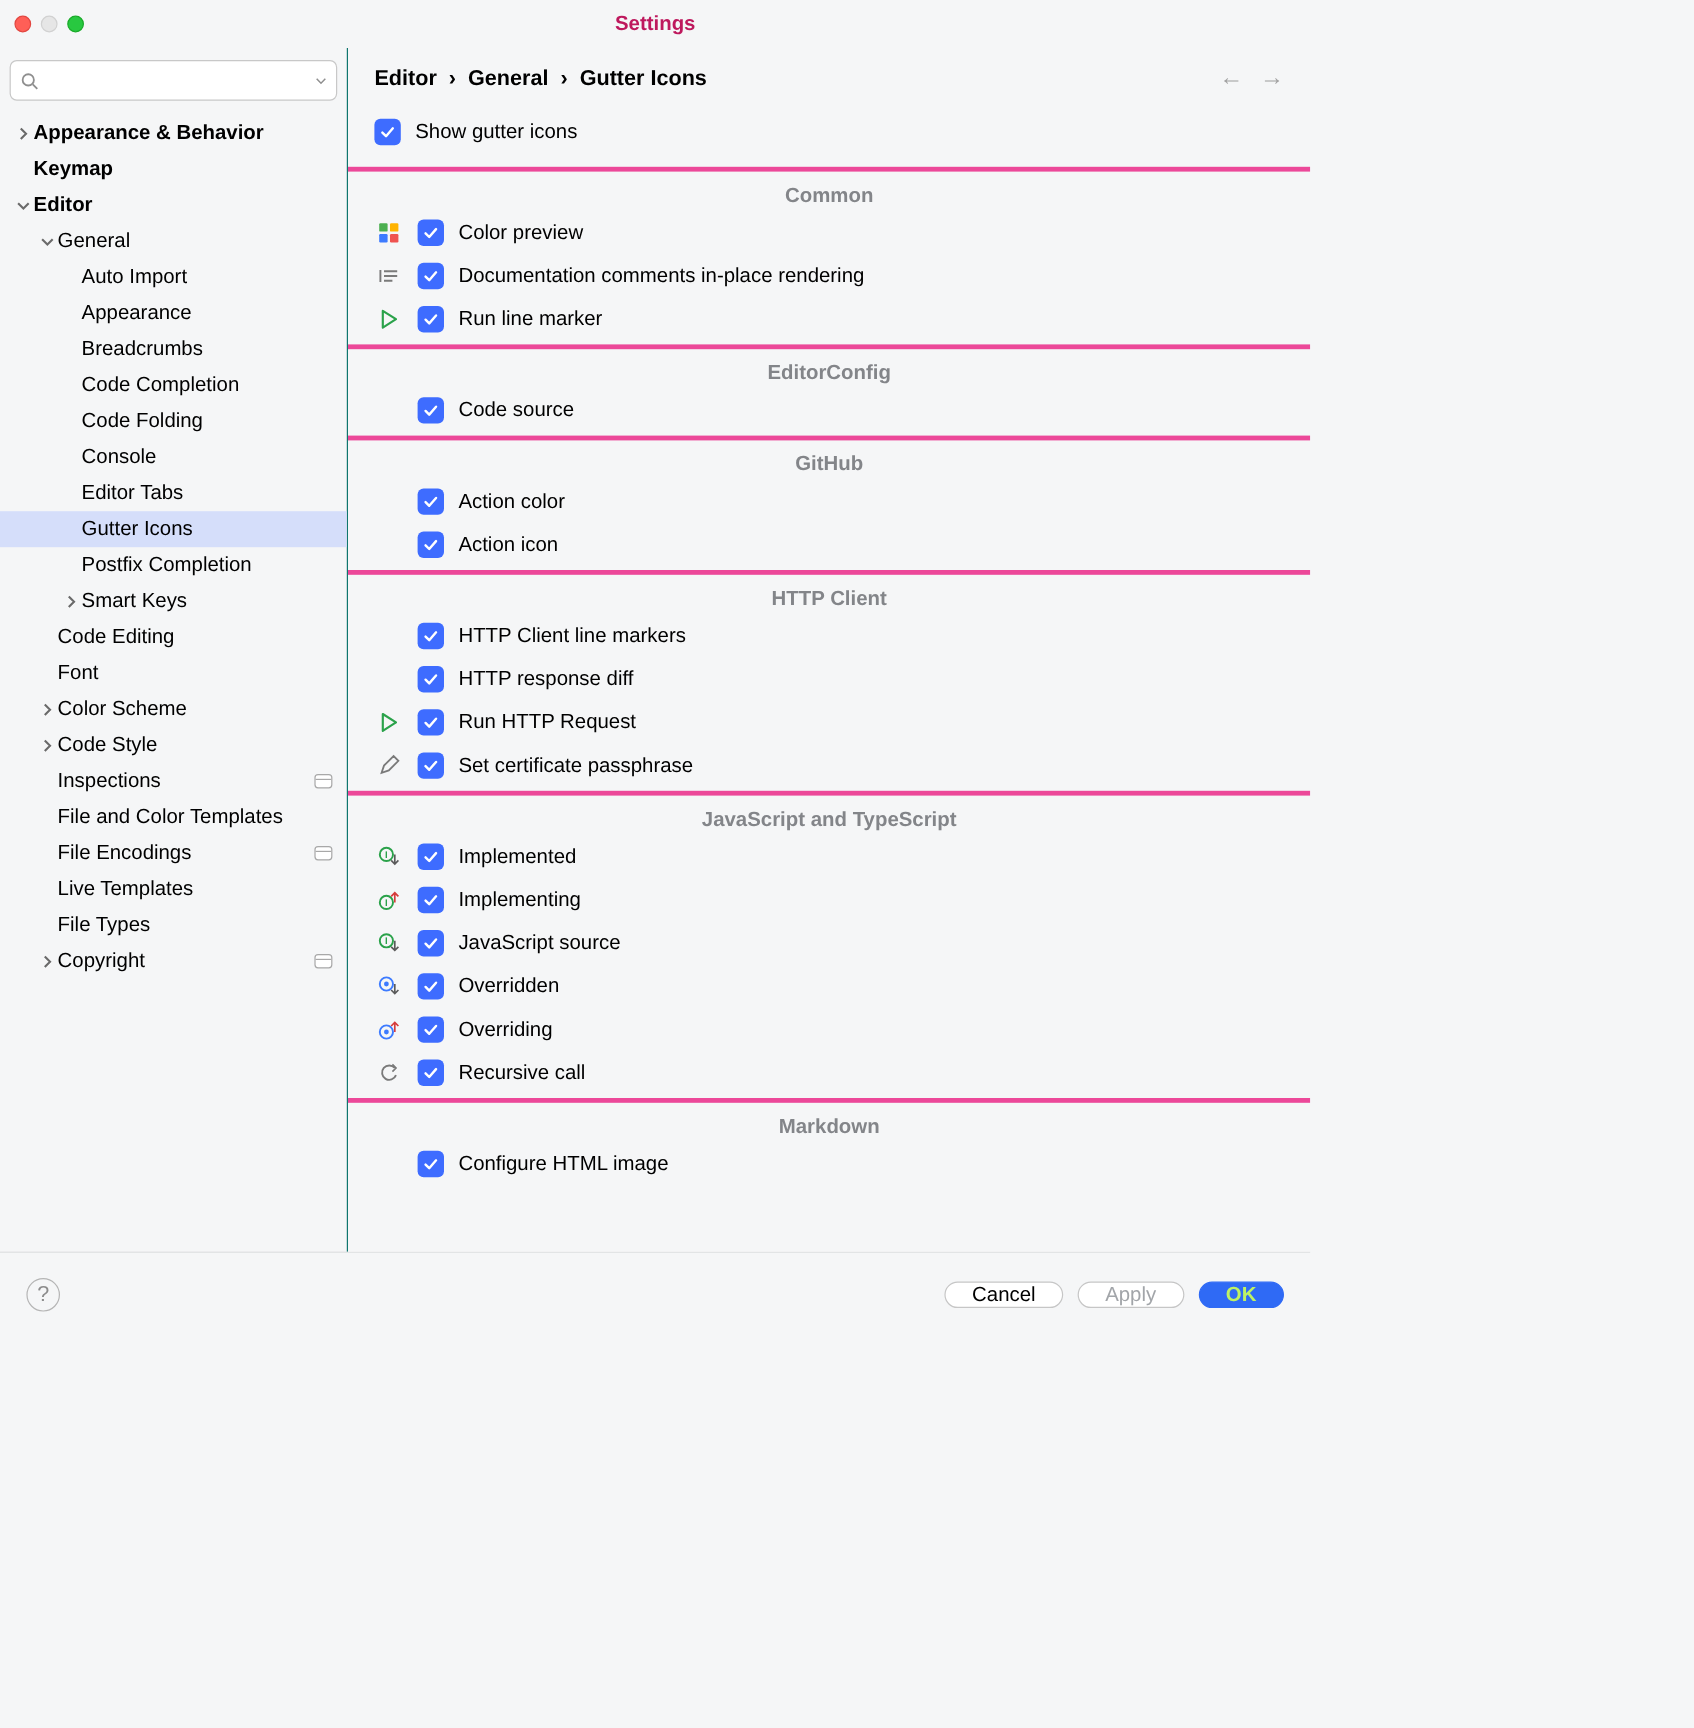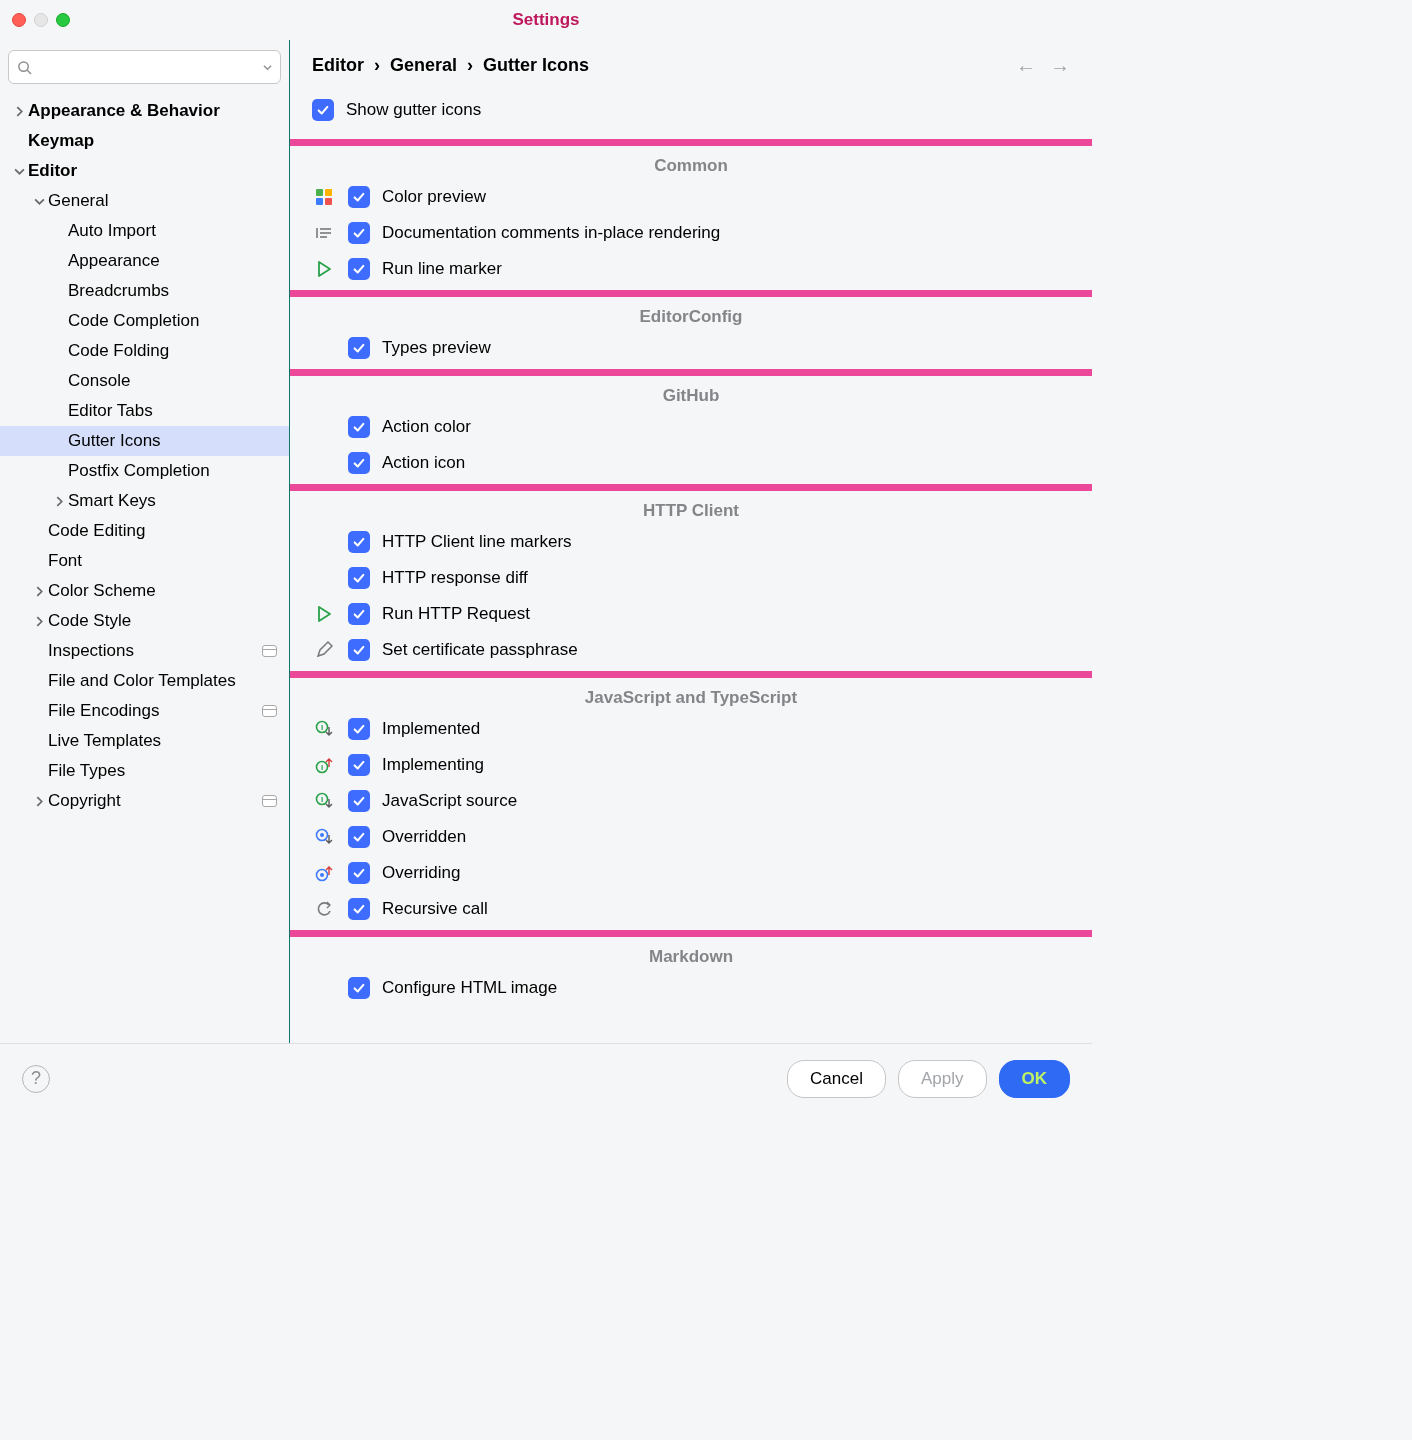--- a/index.html
+++ b/index.html
@@ -95,21 +95,21 @@
 
   .main-scroll {
     flex: 1; overflow-y: auto;
     padding: 0 0 8px 0;
   }
   .show-row {
     display: flex; align-items: center; gap: 12px;
     padding: 14px 22px 18px 22px;
   }
   .section {
-    border-top: 7px solid #ec4899;
+    border-top: 4px solid #ec4899;
     position: relative;
     padding: 10px 22px 6px 22px;
   }
   .section-header {
     text-align: center; color: #838589;
     font-weight: 700; font-size: 17px;
   }
   .opt-row {
     display: flex; align-items: center;
     height: 30px; gap: 12px;
@@ -131,21 +131,21 @@
     padding: 0 22px;
     gap: 12px;
     background: #f5f6f7;
   }
   .footer .spacer { flex:1; }
   .help-circle {
     width: 28px; height: 28px; border: 1.5px solid #b5b5b5; border-radius: 50%;
     display:flex; align-items:center; justify-content:center; color:#8c8c8c; font-size:18px;
   }
   .btn {
-    height: 38px; padding: 0 22px; border-radius: 17px; font-size: 17px;
+    height: 22px; padding: 0 22px; border-radius: 17px; font-size: 17px;
     display:flex; align-items:center; justify-content:center;
     border: 1px solid #c6c6c6; background: #fff; color:#000;
   }
   .btn.disabled { color: #a2a5a9; }
   .btn.primary { background: #2f6af5; border-color:#2f6af5; color:#bef264; font-weight:700; }
 
   
   .mini-icon svg { display:block; }
 </style>
 </head>
@@ -383,21 +383,21 @@
         </div>
         <div class="section">
           <div class="section-header">EditorConfig</div>
           <div class="opt-row">
             <span class="icon-slot mini-icon"></span>
             <span class="chk">
               <svg viewBox="0 0 16 16">
                 <path d="M3 8.5 L6.5 12 L13 4.5" fill="none" stroke="#fff" stroke-width="2.3" stroke-linecap="round" stroke-linejoin="round"></path>
               </svg>
             </span>
-            <span class="opt-label">Types preview</span>
+            <span class="opt-label">Code source</span>
           </div>
         </div>
         <div class="section">
           <div class="section-header">GitHub</div>
           <div class="opt-row">
             <span class="icon-slot mini-icon"></span>
             <span class="chk">
               <svg viewBox="0 0 16 16">
                 <path d="M3 8.5 L6.5 12 L13 4.5" fill="none" stroke="#fff" stroke-width="2.3" stroke-linecap="round" stroke-linejoin="round"></path>
               </svg>

